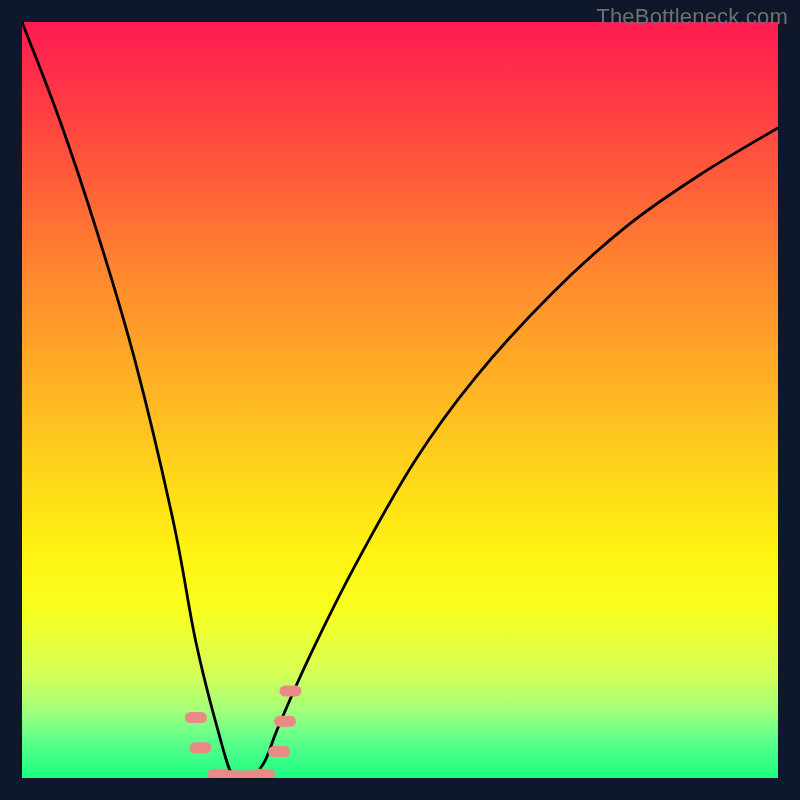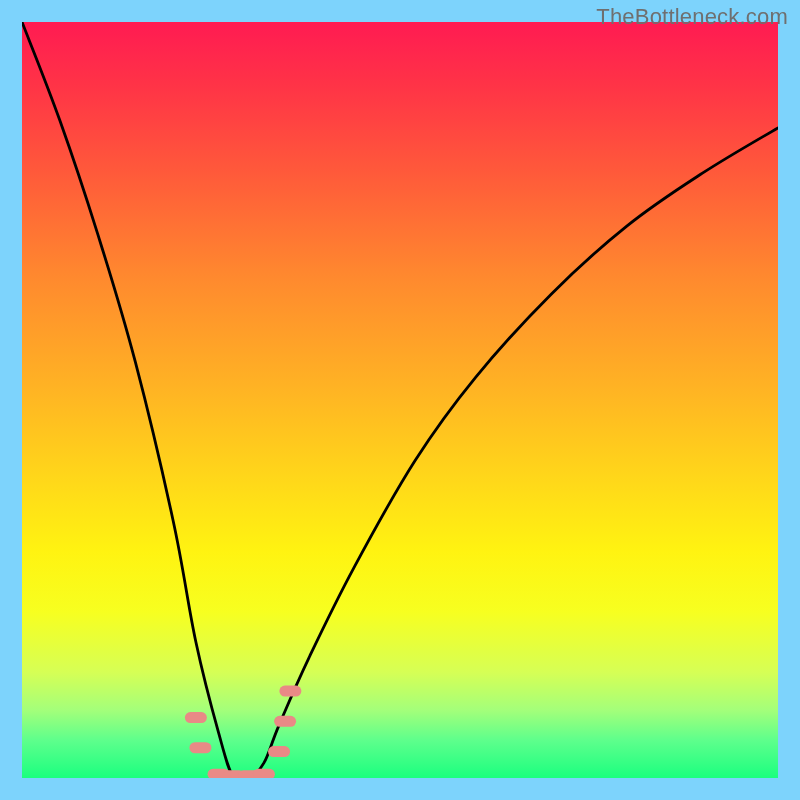--- a/index.html
+++ b/index.html
@@ -8,21 +8,21 @@
     width: 800px;
     height: 800px;
     overflow: hidden;
     background: #000;
     font-family: Arial, Helvetica, sans-serif;
   }
   .stage {
     position: relative;
     width: 800px;
     height: 800px;
-    background: #7dd3fc;
+    background: #0f172a;
   }
   .watermark {
     position: absolute;
     top: 4px;
     right: 12px;
     color: #6f6f6f;
     font-size: 22px;
     font-weight: 500;
     letter-spacing: 0.2px;
     z-index: 4;

